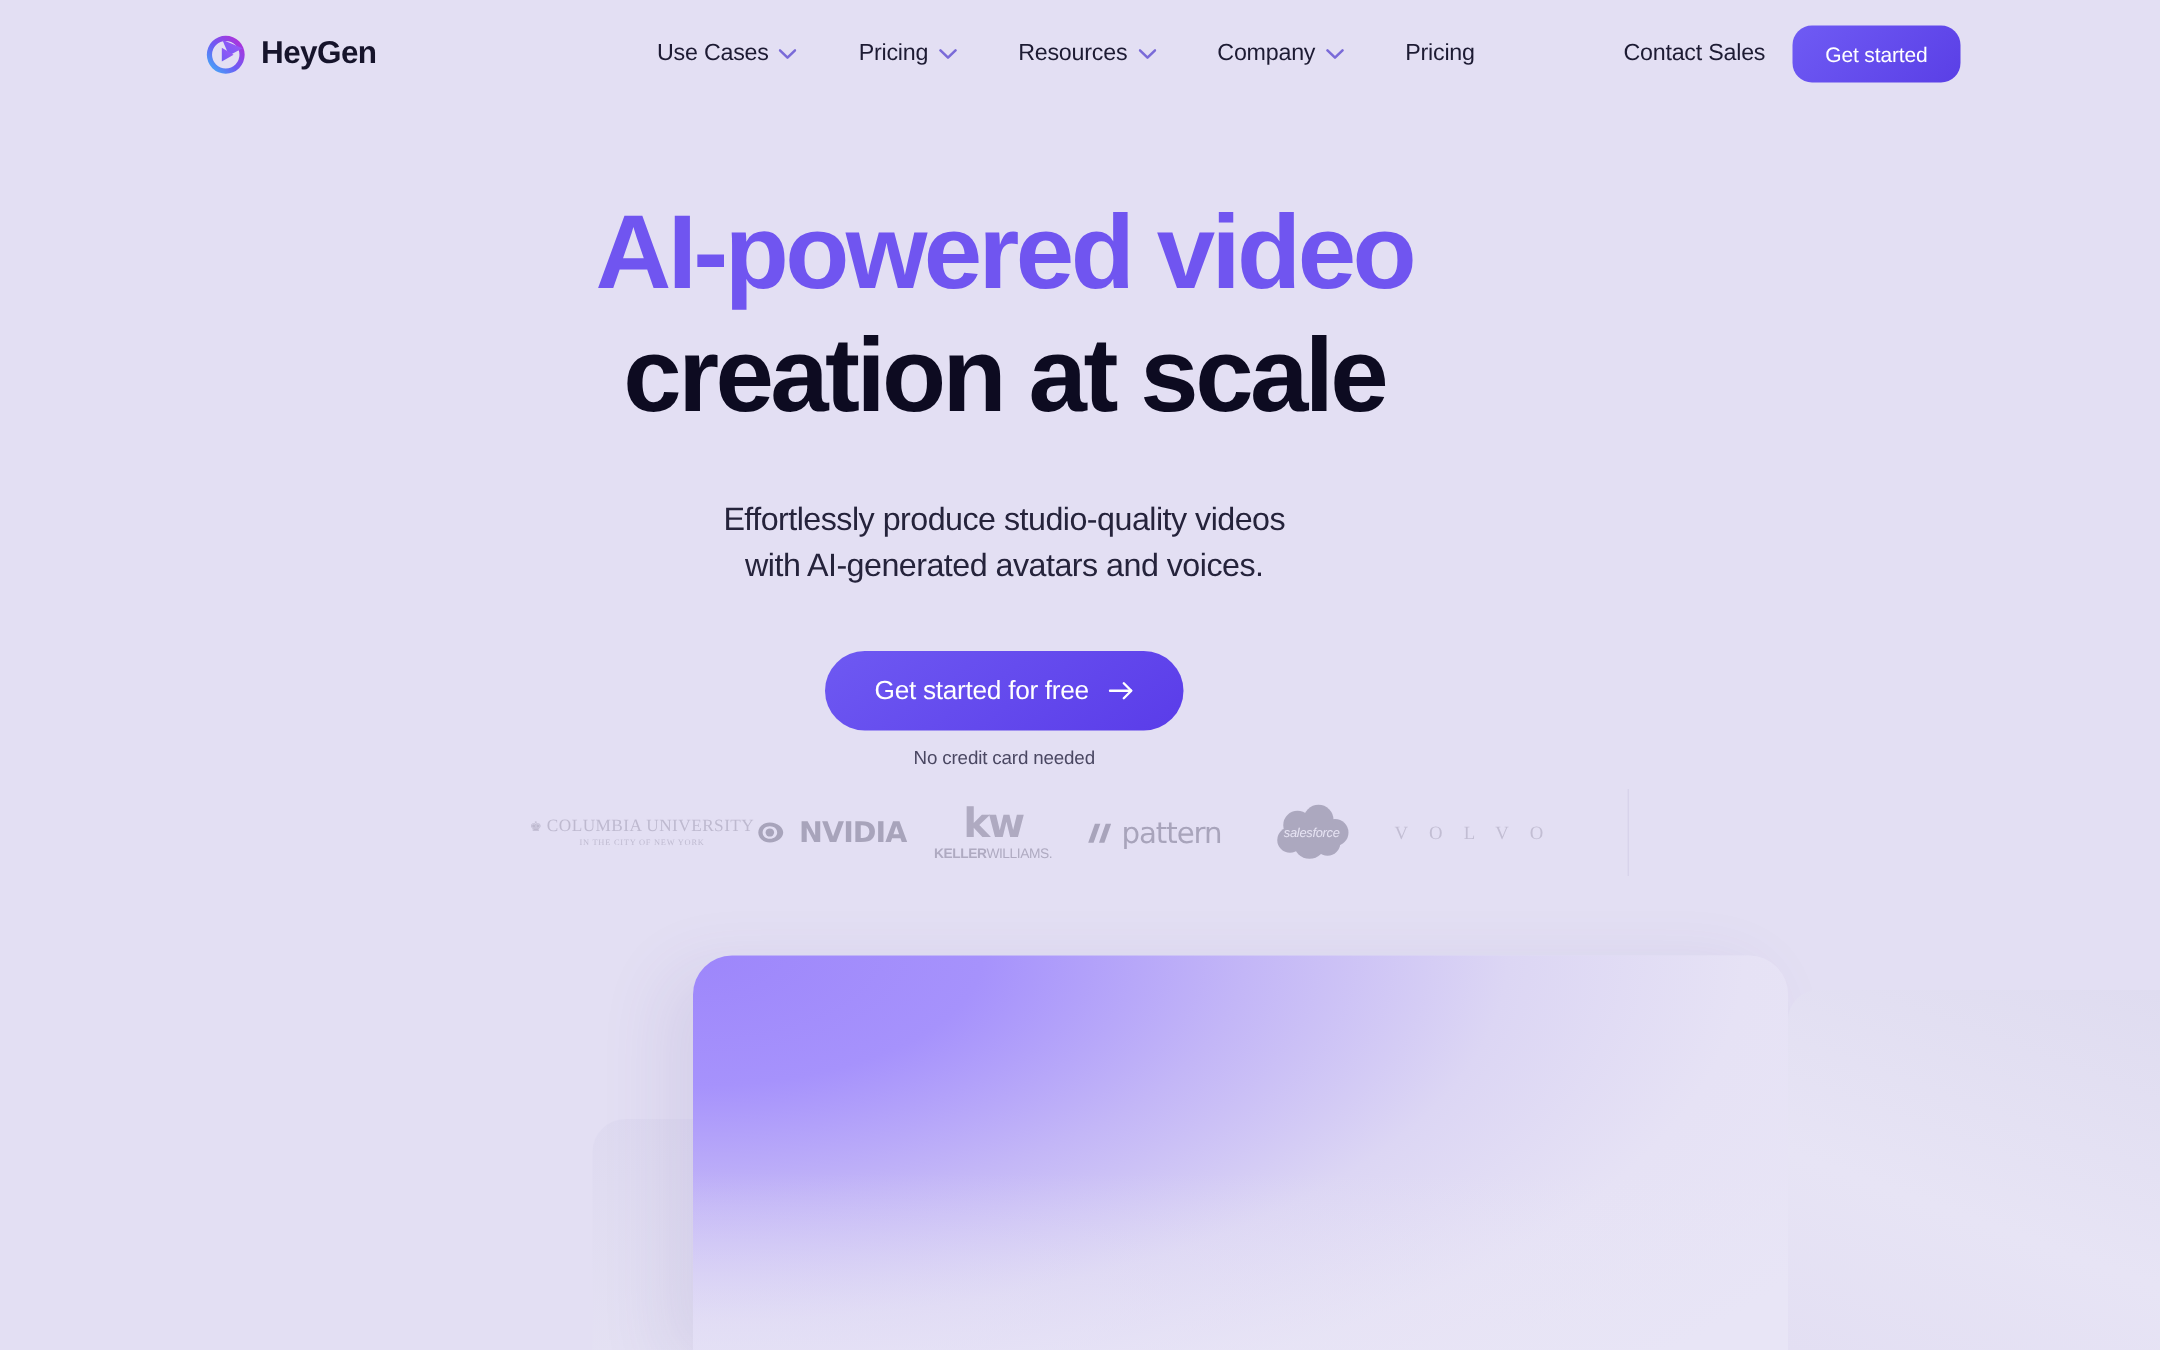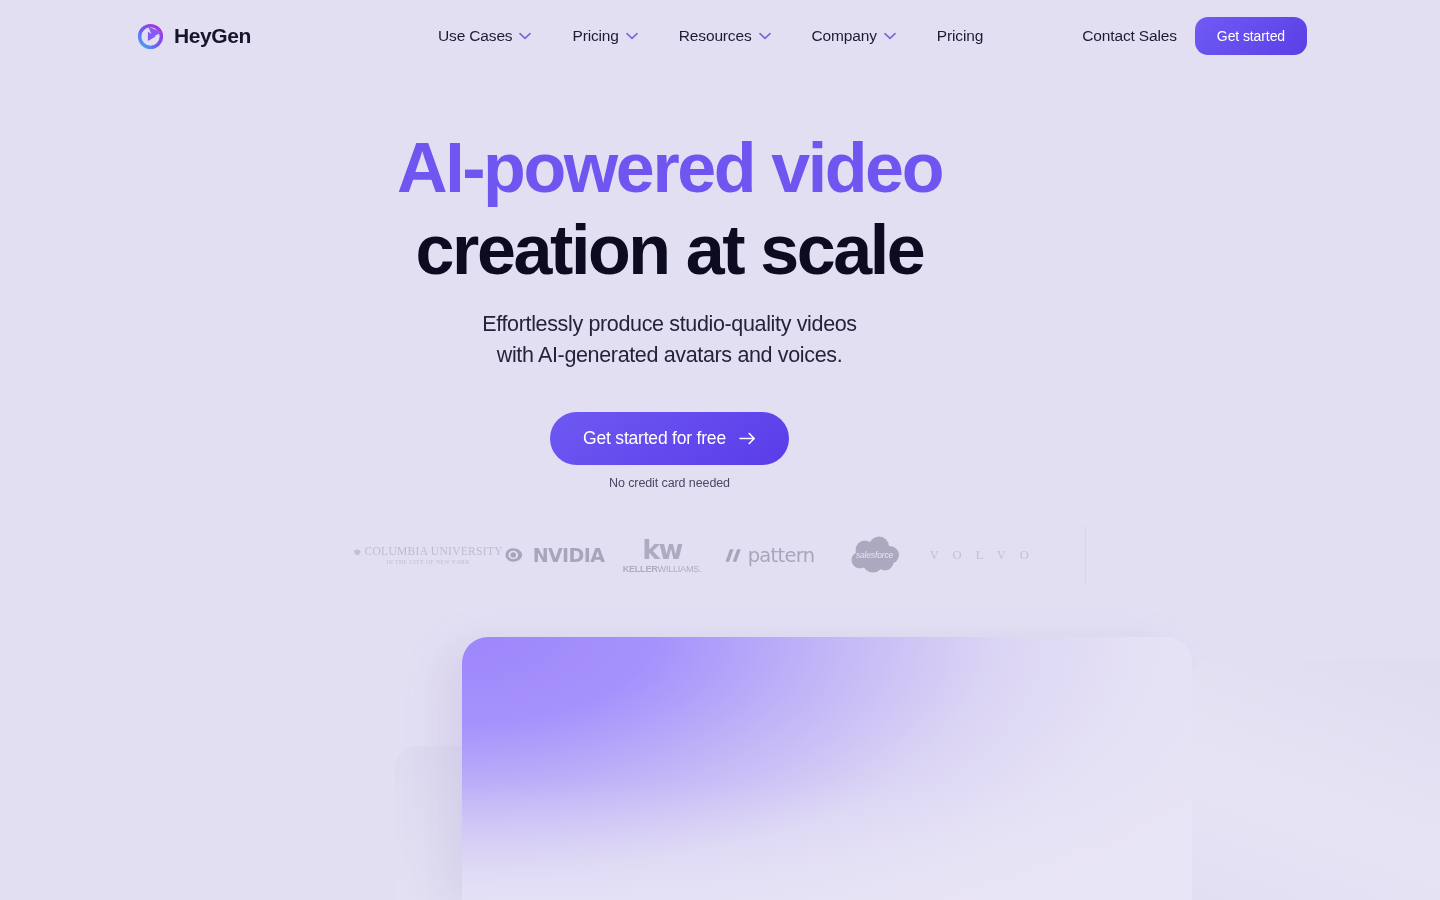--- a/index.html
+++ b/index.html
@@ -114,21 +114,21 @@
     line-height: 1.0;
     font-weight: bold;
     letter-spacing: -2.4px;
     color: #0d0b21;
   }
   .hero-title .line { display: block; }
   .hero-title .line-accent { color: #7055f0; }
   .hero-title .line-2 { margin-top: 12px; }
 
   .hero-sub {
-    margin-top: 24px;
+    margin-top: 46px;
     font-size: 21.5px;
     line-height: 1.45;
     color: #25233b;
     letter-spacing: -0.35px;
   }
   .hero-sub span { display: block; }
 
   .hero-cta-wrap {
     margin-top: 41px;
     display: flex;

